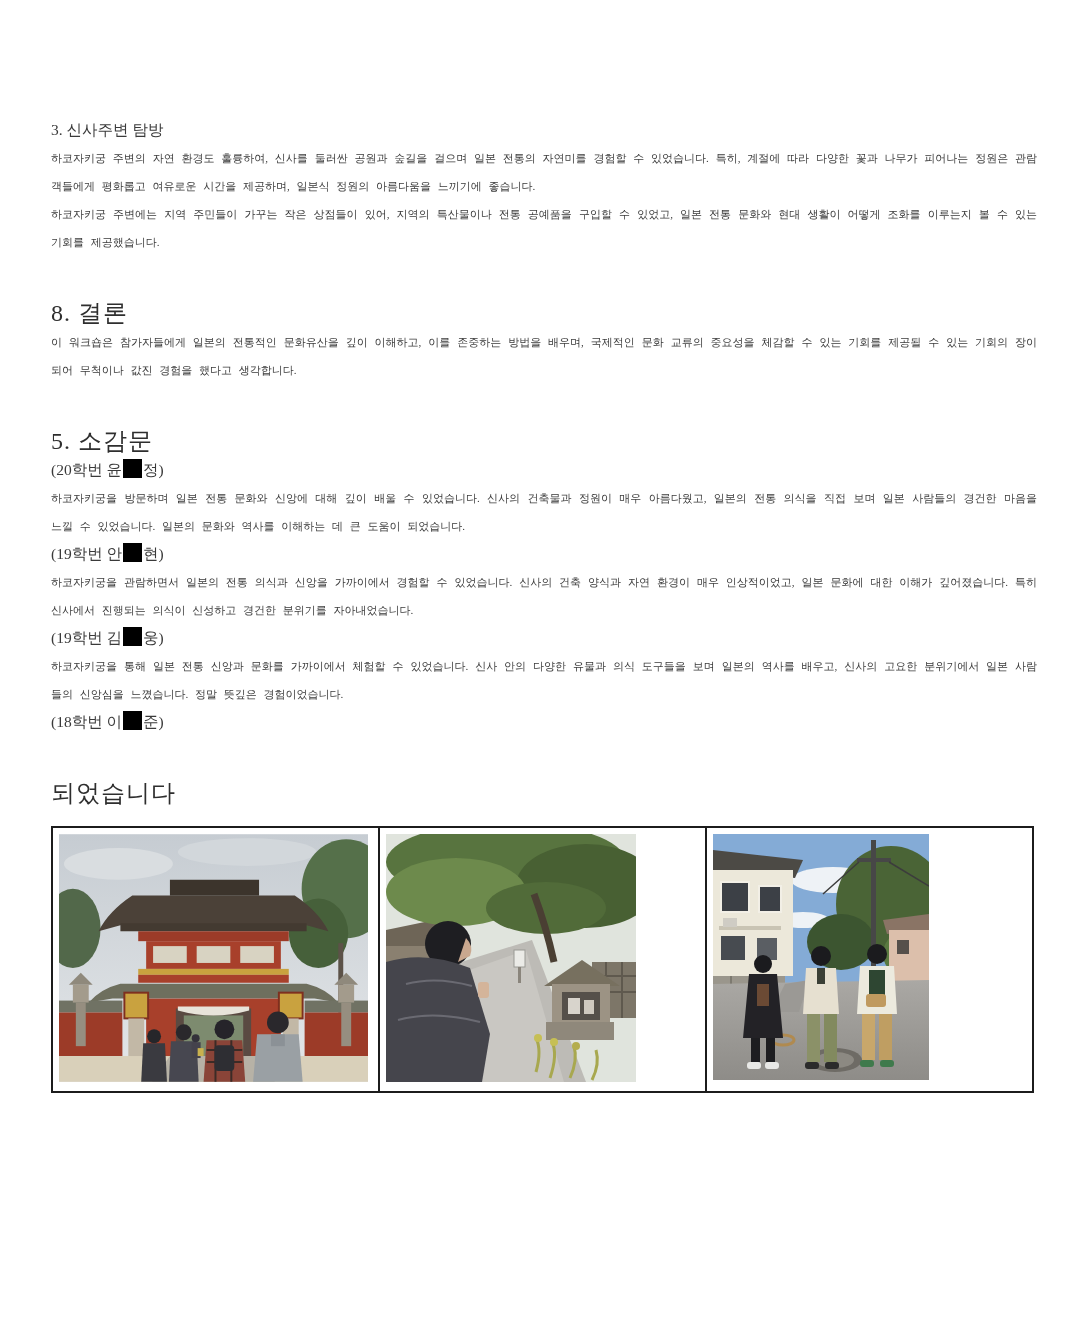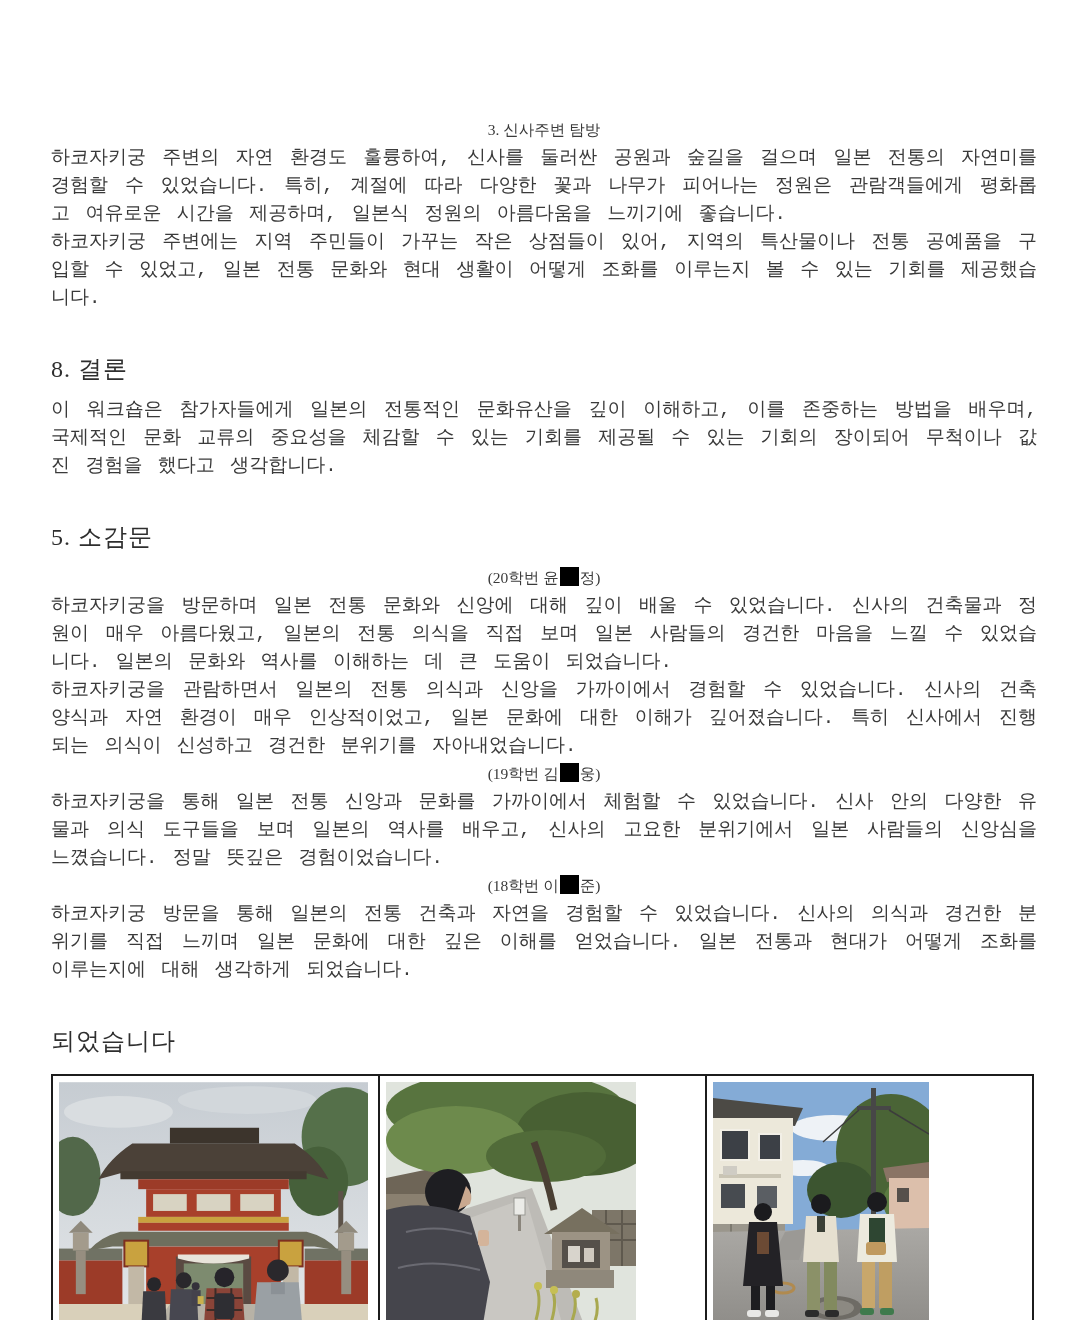--- a/index.html
+++ b/index.html
@@ -16,41 +16,39 @@
     box-sizing: border-box;
     padding: 116px 50px 0 51px;
     font-family: "Liberation Serif", "DejaVu Serif", serif;
     color: #3a3a3a;
     overflow: hidden;
   }
   .body-line {
     margin: 0;
     font-size: 15.5px;
     line-height: 28px;
-    text-align: center;
   }
   .para {
     margin: 0;
-    font-size: 19px;
+    font-size: 11px;
     line-height: 28px;
     text-align: justify;
     text-align-last: left;
     word-spacing: 4px;
-    font-family: Liberation Mono, monospace;
   }
   .section-heading {
     margin: 0;
     font-size: 24px;
     line-height: 30px;
     font-weight: 400;
     color: #2e2e2e;
     letter-spacing: 1px;
   }
   .gap-lg { margin-top: 42px; }
-  .gap-md { margin-top: 12px; }
+  .gap-md { }
   .redact {
     display: inline-block;
     width: 19px;
     height: 19px;
     background: #000;
     vertical-align: -3px;
     margin: 0 1px;
   }
   .photo-table {
     margin-top: 18px;
@@ -80,27 +78,27 @@
 
   <h2 class="section-heading gap-lg">8. 결론</h2>
   <p class="para gap-md">이 워크숍은 참가자들에게 일본의 전통적인 문화유산을 깊이 이해하고, 이를 존중하는 방법을 배우며, 국제적인 문화 교류의 중요성을 체감할 수 있는 기회를 제공될 수 있는 기회의 장이되어 무척이나 값진 경험을 했다고 생각합니다.</p>
 
   <h2 class="section-heading gap-lg">5. 소감문</h2>
 
   <div class="gap-md">
     <p class="body-line"><span>(20학번 윤</span><span class="redact"></span><span>정)</span></p>
     <p class="para">하코자키궁을 방문하며 일본 전통 문화와 신앙에 대해 깊이 배울 수 있었습니다. 신사의 건축물과 정원이 매우 아름다웠고, 일본의 전통 의식을 직접 보며 일본 사람들의 경건한 마음을 느낄 수 있었습니다. 일본의 문화와 역사를 이해하는 데 큰 도움이 되었습니다.</p>
 
+    <p class="body-line"><span>(19학번 안</span><span class="redact"></span><span>현)</span></p>
     <p class="para">하코자키궁을 관람하면서 일본의 전통 의식과 신앙을 가까이에서 경험할 수 있었습니다. 신사의 건축 양식과 자연 환경이 매우 인상적이었고, 일본 문화에 대한 이해가 깊어졌습니다. 특히 신사에서 진행되는 의식이 신성하고 경건한 분위기를 자아내었습니다.</p>
 
     <p class="body-line"><span>(19학번 김</span><span class="redact"></span><span>웅)</span></p>
     <p class="para">하코자키궁을 통해 일본 전통 신앙과 문화를 가까이에서 체험할 수 있었습니다. 신사 안의 다양한 유물과 의식 도구들을 보며 일본의 역사를 배우고, 신사의 고요한 분위기에서 일본 사람들의 신앙심을 느꼈습니다. 정말 뜻깊은 경험이었습니다.</p>
 
     <p class="body-line"><span>(18학번 이</span><span class="redact"></span><span>준)</span></p>
-    <p class="para">하코자키궁 방문을 통해 일본의 전통 건축과 자연을 경험할 수 있었습니다. 신사의 의식과 경건한 분위기를 직접 느끼며 일본 문화에 대한 깊은 이해를 얻었습니다. 일본 전통과 현대가 어떻게 조화를 이루는지에 대해 생각하게 되었습니다.</p>
   </div>
 
   <h2 class="section-heading gap-lg">되었습니다</h2>
 
   <table class="photo-table">
     <tbody>
         <tr>
       <td>
 
         <svg class="photo-frame" width="309" height="248" viewBox="0 0 312 250">

